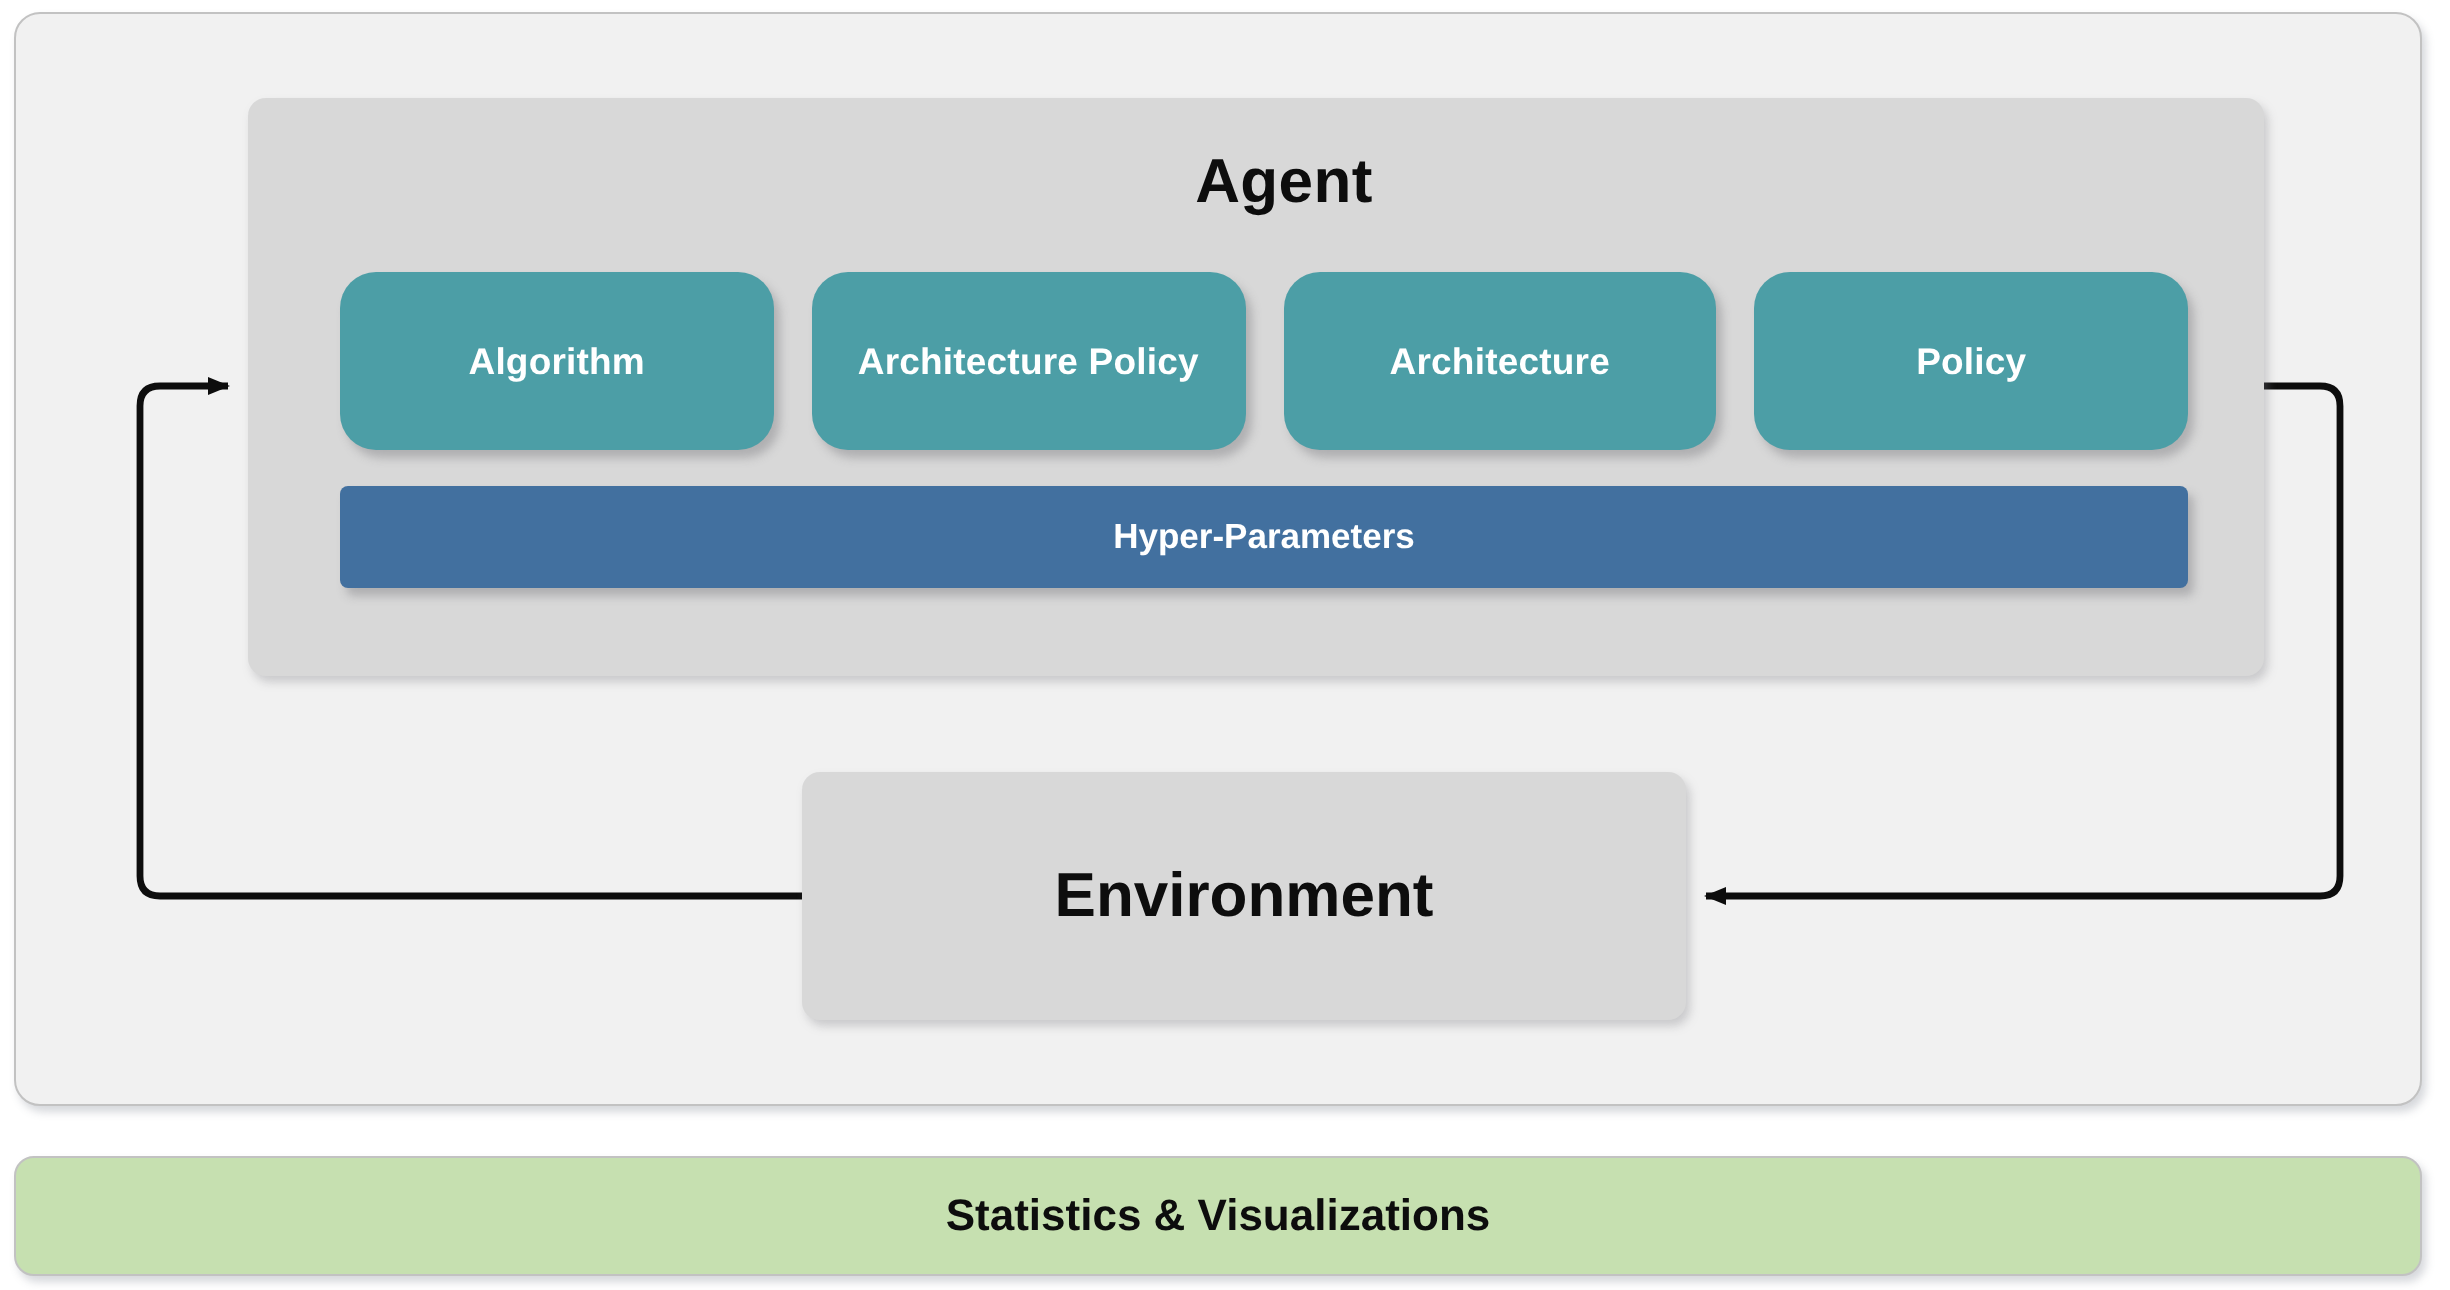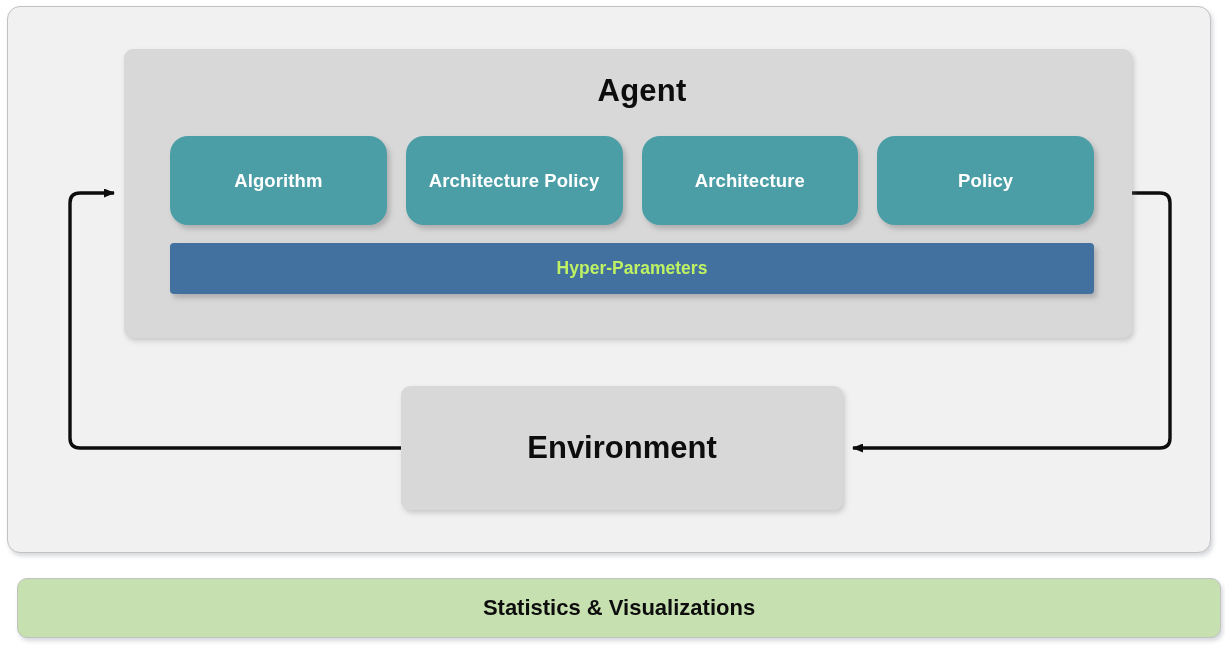--- a/index.html
+++ b/index.html
@@ -89,21 +89,21 @@
     position: absolute;
     left: 46px;
     top: 194px;
     width: 924px;
     height: 51px;
     background: #42709F;
     border-radius: 4px;
     display: flex;
     align-items: center;
     justify-content: center;
-    color: #bef264;
+    color: #ffffff;
     font-size: 17.5px;
     font-weight: bold;
     box-shadow: 3px 4px 5px rgba(110,110,115,0.38);
   }
 
   
   .environment-box {
     position: absolute;
     left: 401px;
     top: 386px;
@@ -142,21 +142,20 @@
     border: 1.5px solid #C2C2C2;
     border-radius: 10px;
     box-sizing: border-box;
     display: flex;
     align-items: center;
     justify-content: center;
     font-size: 22px;
     font-weight: bold;
     color: #0d0d0d;
     box-shadow: 2px 3px 4px rgba(120,125,140,0.30);
-    margin-left: 10px;
   }
 </style>
 </head>
 <body>
 
 <div id="canvas">
 
   <div class="system-panel"></div>
 
   <svg class="loop-svg" viewBox="0 0 1225 645" xmlns="http://www.w3.org/2000/svg">

